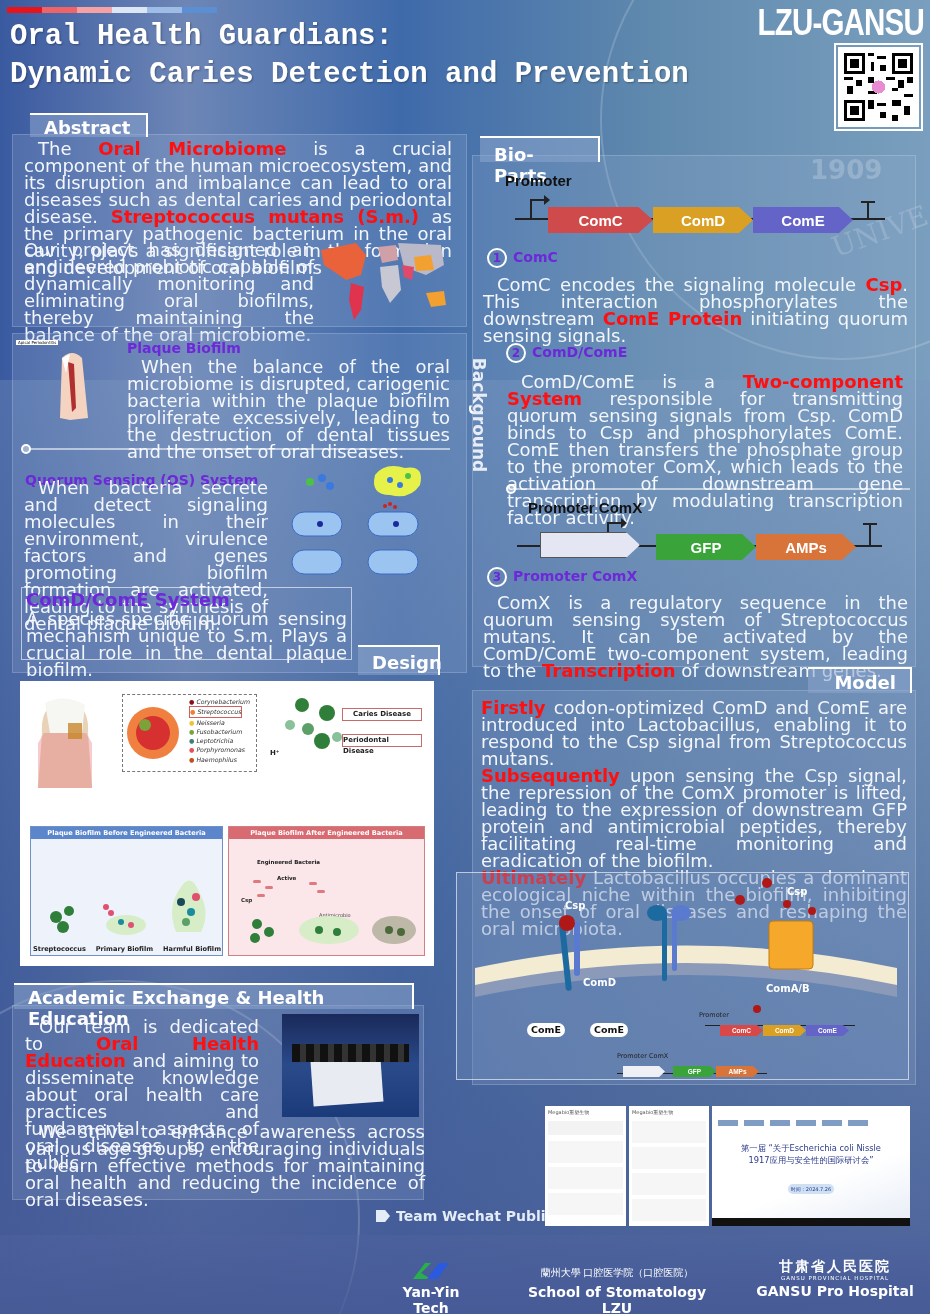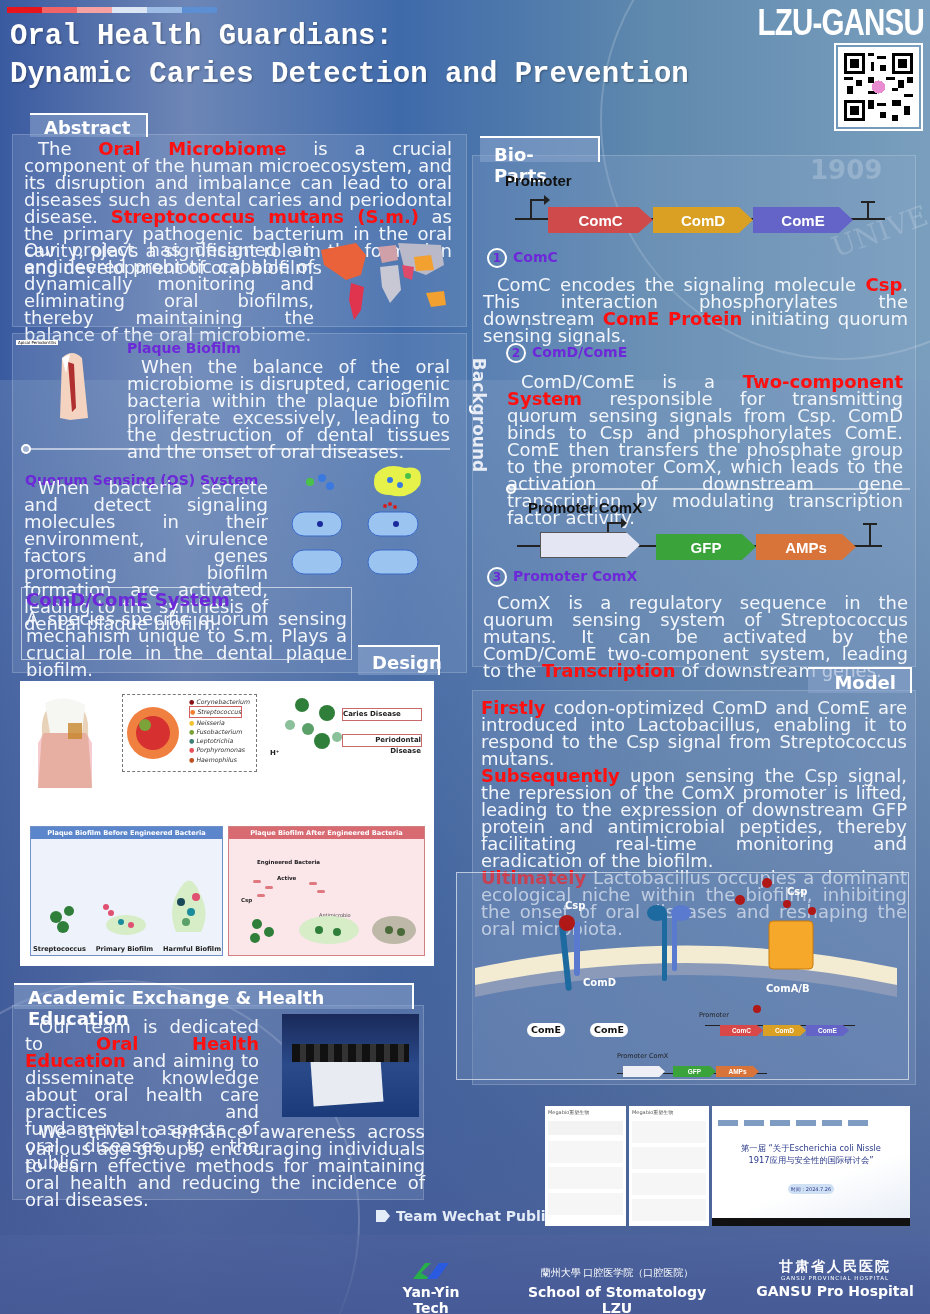--- a/index.html
+++ b/index.html
@@ -179,22 +179,22 @@
   </div>
   <svg class="abs" style="left:262px;top:14px" width="60" height="60" viewBox="0 0 60 60">
     <circle cx="20" cy="10" r="7" fill="#2f7f3a"></circle>
       <circle cx="45" cy="18" r="8" fill="#2f7f3a"></circle>
       <circle cx="26" cy="34" r="6" fill="#5aa068"></circle>
       <circle cx="40" cy="46" r="8" fill="#2f7f3a"></circle>
       <circle cx="8" cy="30" r="5" fill="#8ac09a"></circle>
       <circle cx="55" cy="42" r="5" fill="#8ac09a"></circle>
   </svg>
   <div class="abs" style="left:250px;top:68px;font-size:7px;font-weight:bold;color:#222">H⁺</div>
-  <div class="abs" style="left:322px;top:27px;width:80px;height:13px;border:1px solid #c86a6a;font-size:7px;font-weight:bold;color:#222;text-align:left;line-height:11px">Caries Disease</div>
-  <div class="abs" style="left:322px;top:53px;width:80px;height:13px;border:1px solid #c86a6a;font-size:7px;font-weight:bold;color:#222;text-align:right;line-height:11px">Periodontal Disease</div>
+  <div class="abs" style="left:322px;top:27px;width:80px;height:13px;border:1px solid #c86a6a;font-size:7px;font-weight:bold;color:#222;text-align:center;line-height:11px">Caries Disease</div>
+  <div class="abs" style="left:322px;top:53px;width:80px;height:13px;border:1px solid #c86a6a;font-size:7px;font-weight:bold;color:#222;text-align:left;line-height:11px">Periodontal Disease</div>
 
   <div class="abs" style="left:208px;top:145px;width:197px;height:130px;border:1px solid #d08080;background:#fbe6ea">
     <div style="background:#d86a72;color:#fff;font-size:6.6px;font-weight:bold;text-align:center;height:12px;line-height:12px">Plaque Biofilm After Engineered Bacteria</div>
     <div class="abs" style="left:28px;top:32px;font-size:5.5px;font-weight:bold;color:#222">Engineered Bacteria</div>
     <div class="abs" style="left:48px;top:48px;font-size:5.5px;font-weight:bold;color:#222">Active</div>
     <div class="abs" style="left:12px;top:70px;font-size:5.5px;font-weight:bold;color:#222">Csp</div>
     <div class="abs" style="left:90px;top:85px;font-size:5px;color:#444">Antimicrobio</div>
     <svg class="abs" style="left:10px;top:45px" width="180" height="80" viewBox="0 0 180 80">
       <rect x="14" y="8" width="8" height="3" rx="1.5" fill="#e07880"></rect>
         <rect x="26" y="14" width="8" height="3" rx="1.5" fill="#e07880"></rect>

